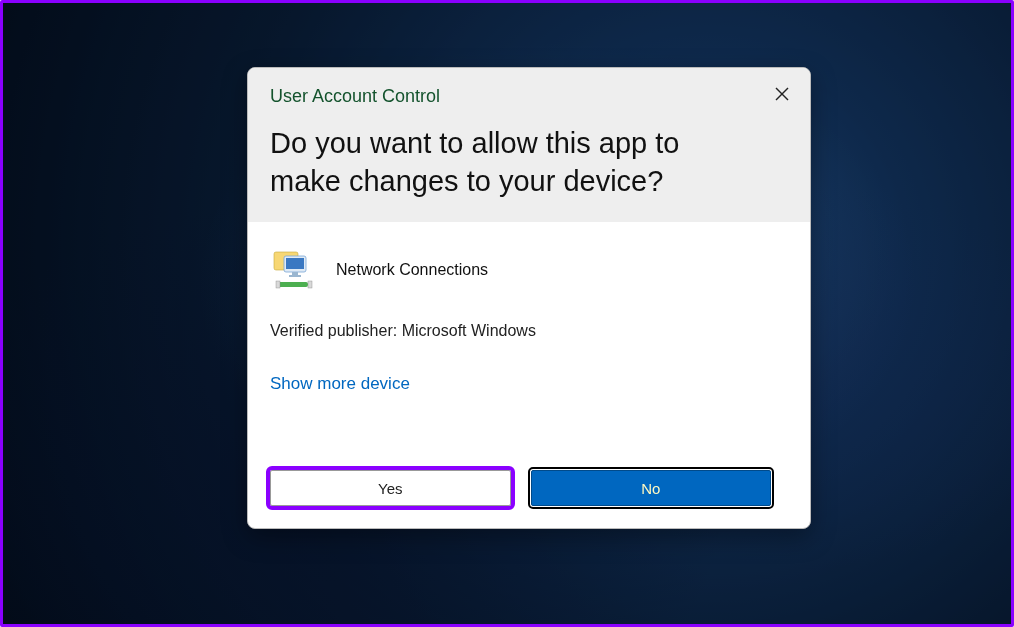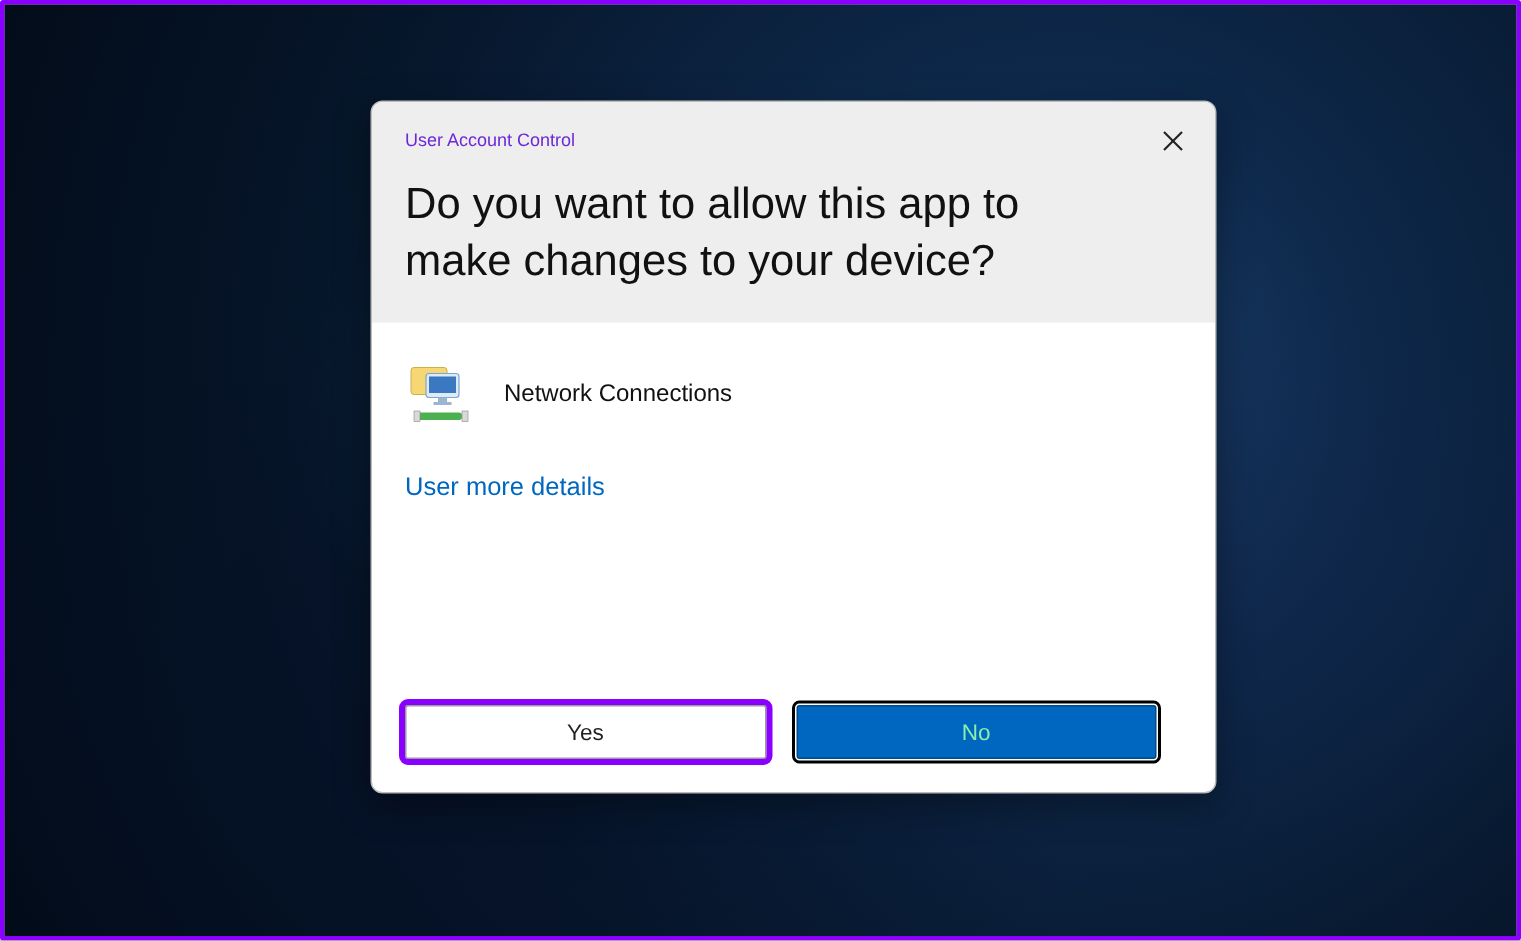--- a/index.html
+++ b/index.html
@@ -40,22 +40,22 @@
     flex-direction: column;
     overflow: hidden;
   }
 
   .dialog-header {
     background: #eeeeee;
     padding: 18px 22px 22px 22px;
     position: relative;
   }
   .dialog-title {
-    font-size: 12px;
-    color: #6d28d9;
+    font-size: 18px;
+    color: #14532d;
     margin-bottom: 18px;
   }
   .dialog-question {
     font-size: 29px;
     color: #111;
     line-height: 1.3;
     font-weight: 400;
     max-width: 480px;
   }
   .close-btn {
@@ -123,21 +123,21 @@
   }
   .btn-yes {
     background: #ffffff;
     color: #222;
     border: 1px solid #999;
     outline: 4px solid #8a00ff;
     outline-offset: 0;
   }
   .btn-no {
     background: #0067c0;
-    color: #86efac;
+    color: #fef9c3;
     border: 1px solid #004a8a;
     outline: 2px solid #000;
     outline-offset: 1px;
   }
 </style>
 </head>
 <body>
 
 <div class="viewport">
   <div class="bg-overlay"></div>
@@ -168,21 +168,22 @@
             <rect x="22" y="26" width="6" height="3" fill="#9ab6d0"></rect>
             <rect x="19" y="29" width="12" height="2" fill="#9ab6d0"></rect>
 
             <rect x="8" y="36" width="30" height="5" rx="2" fill="#4caf50"></rect>
             <rect x="6" y="35" width="4" height="7" fill="#d9d9d9" stroke="#888" stroke-width="0.4"></rect>
             <rect x="38" y="35" width="4" height="7" fill="#d9d9d9" stroke="#888" stroke-width="0.4"></rect>
           </svg>
         </div>
         <div class="app-name">Network Connections</div>
       </div>
-      <span class="details-link">User more details</span>
+      <div class="publisher">Verified publisher: Microsoft Windows</div>
+      <span class="details-link">Show more device</span>
     </div>
 
     <div class="dialog-footer">
       <div class="btn btn-yes">Yes</div>
       <div class="btn btn-no">No</div>
     </div>
 
   </div>
 </div>
 

